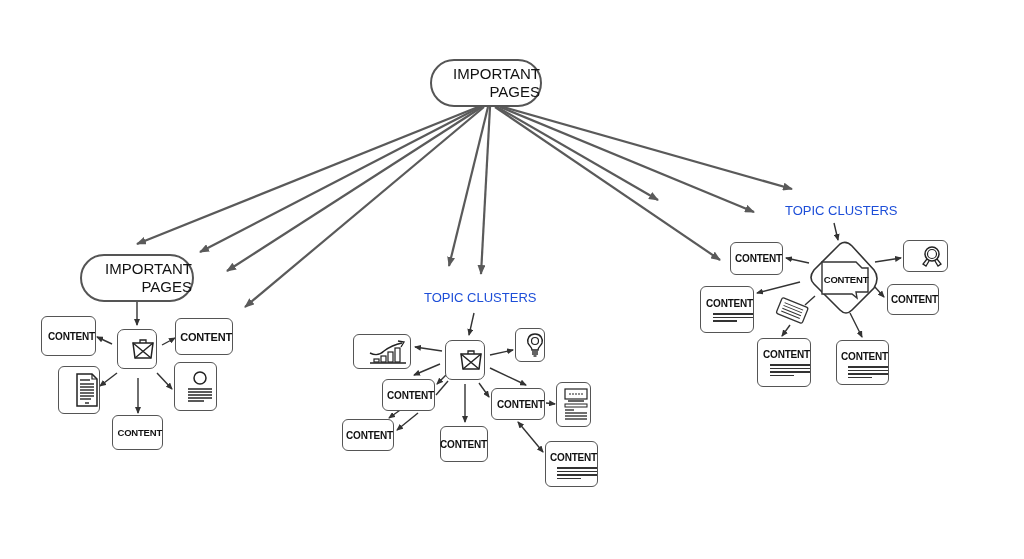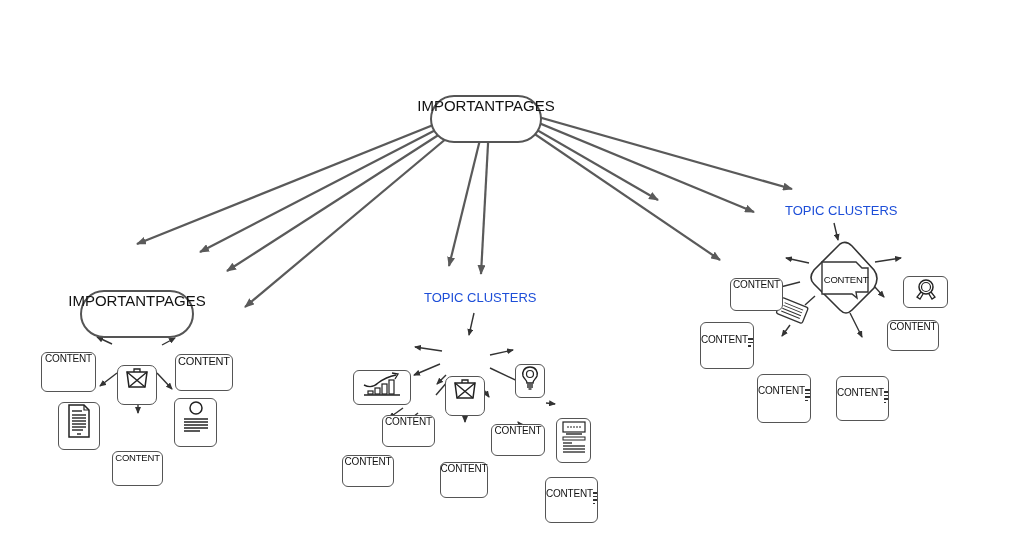--- a/index.html
+++ b/index.html
@@ -1,20 +1,20 @@
 <!DOCTYPE html>
 <html><head>
 <meta charset="utf-8">
 <style>
   html, body { margin: 0; padding: 0; background: #ffffff; }
   body { width: 1024px; height: 559px; position: relative; overflow: hidden; font-family: "Liberation Sans", sans-serif; color: #1a1a1a; }
   #canvas { position: absolute; left: 0; top: 0; width: 1024px; height: 559px; }
-  .node { position: absolute; box-sizing: border-box; border: 1.6px solid #555; border-radius: 6px; background: #fff; display: flex; align-items: flex-start; justify-content: center; margin-top: 36px; }
+  .node { position: absolute; box-sizing: border-box; border: 1.6px solid #555; border-radius: 6px; background: #fff; display: flex; flex-direction: column; align-items: flex-end; justify-content: center; }
   .pill { border-radius: 24px; border-width: 2px; }
-  .lbl { font-weight: normal; font-size: 10px; letter-spacing: -0.2px; color: #111; text-align: center; }
+  .lbl { font-weight: bold; font-size: 10px; letter-spacing: -0.2px; color: #111; text-align: center; }
   .pill-lbl { font-size: 15px; font-weight: normal; color: #111; text-align: center; line-height: 18px; }
   .heading { position: absolute; font-size: 13px; color: #1d4ed8; white-space: nowrap; }
   .lines { display: flex; flex-direction: column; gap: 2px; margin-top: 4px; }
   .lines span { display: block; height: 1.5px; background: #333; }
 </style>
 </head>
 <body>
 
 <svg id="canvas" width="1024" height="559" viewBox="0 0 1024 559">
   <defs>

